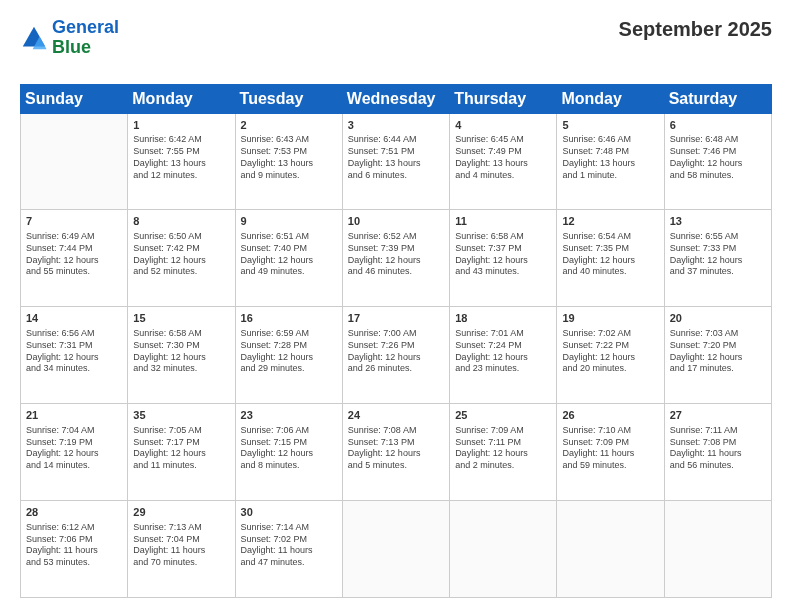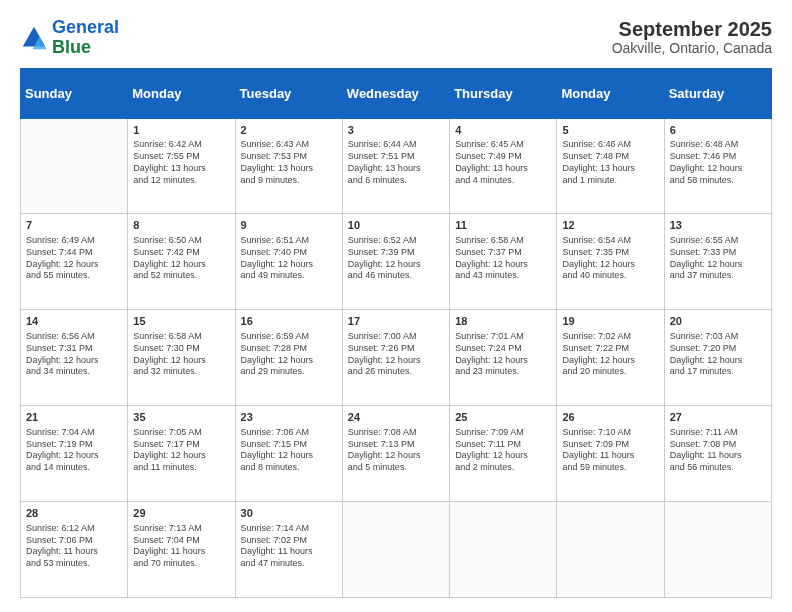--- a/index.html
+++ b/index.html
@@ -14,21 +14,21 @@
       width: 792px;
       height: 612px;
       padding: 18px 20px 14px 20px;
       display: flex;
       flex-direction: column;
     }
     .header {
       display: flex;
       justify-content: space-between;
       align-items: flex-start;
-      margin-bottom: 10px;
+      margin-bottom: 26px;
     }
     .logo {
       display: flex;
       align-items: center;
       gap: 4px;
     }
     .logo-text {
       font-size: 18px;
       font-weight: bold;
       color: #333;
@@ -57,23 +57,23 @@
     .calendar {
       flex: 1;
       border: 1px solid #ccc;
       border-collapse: collapse;
       width: 100%;
       table-layout: fixed;
     }
     .calendar th {
       background-color: #1565c0;
       color: white;
-      font-size: 13px;
+      font-size: 16px;
       font-weight: bold;
-      padding: 17px 4px;
+      padding: 5px 4px;
       text-align: left;
       border: 1px solid #1565c0;
     }
     .calendar td {
       border: 1px solid #ccc;
       vertical-align: top;
       padding: 4px 5px;
       font-size: 9.5px;
       color: #333;
       line-height: 1.35;
@@ -97,21 +97,20 @@
         <polygon points="20,4 36,32 4,32" fill="#1565c0"></polygon>
         <polygon points="28,18 38,36 18,36" fill="#42a5f5" opacity="0.8"></polygon>
       </svg>
       <div class="logo-text">
         <div><span>General</span></div>
         <div style="color:#15803d">Blue</div>
       </div>
     </div>
     <div class="title-block">
       <div class="month-title">September 2025</div>
-      <div class="location">Oakville, Ontario, Canada</div>
     </div>
   </div>
 
   <table class="calendar">
     <thead>
       <tr>
       <th>Sunday</th>
           <th>Monday</th>
           <th>Tuesday</th>
           <th>Wednesday</th>

